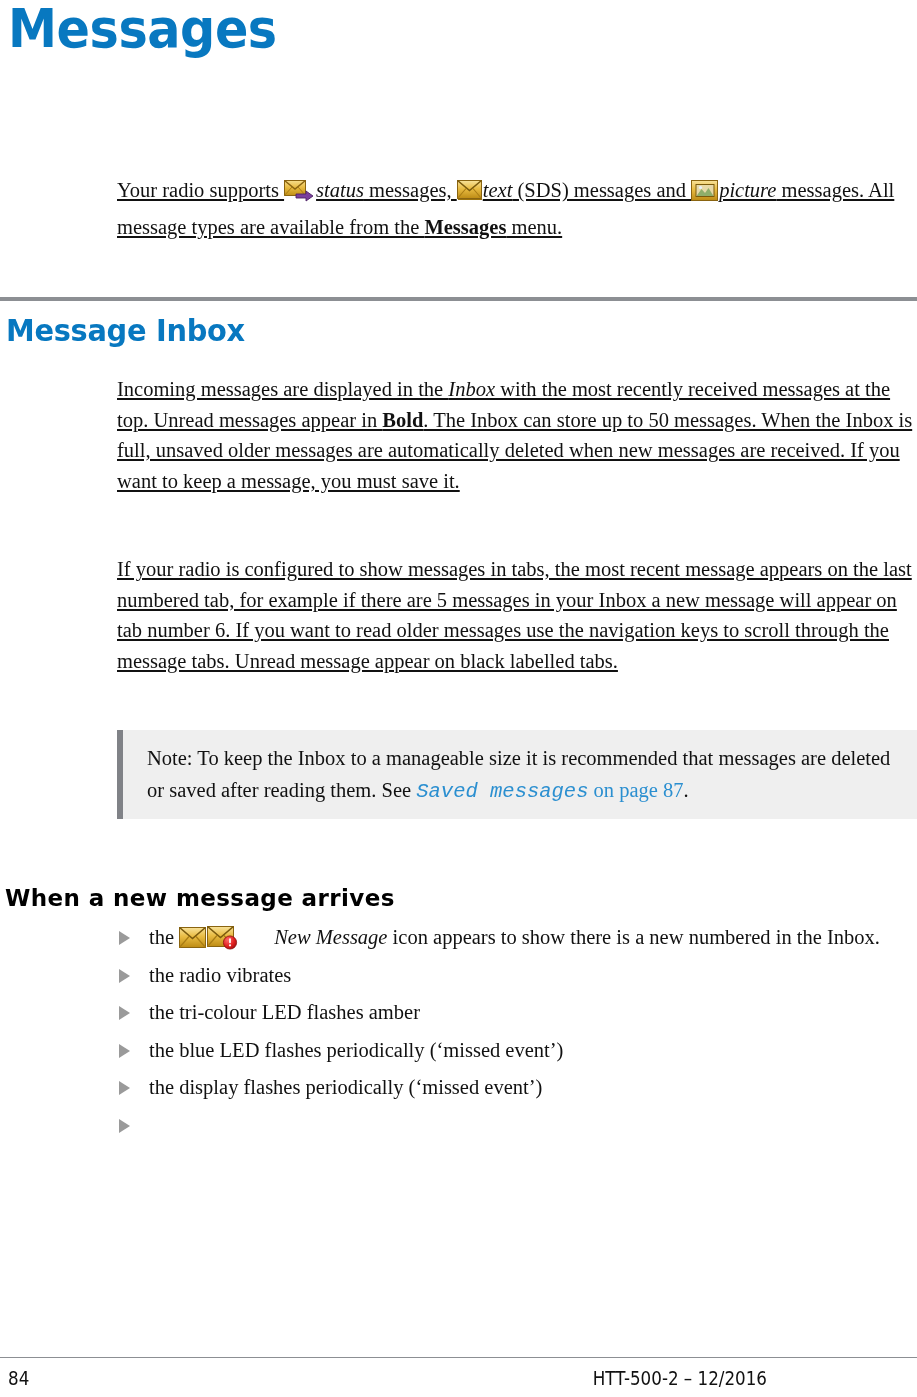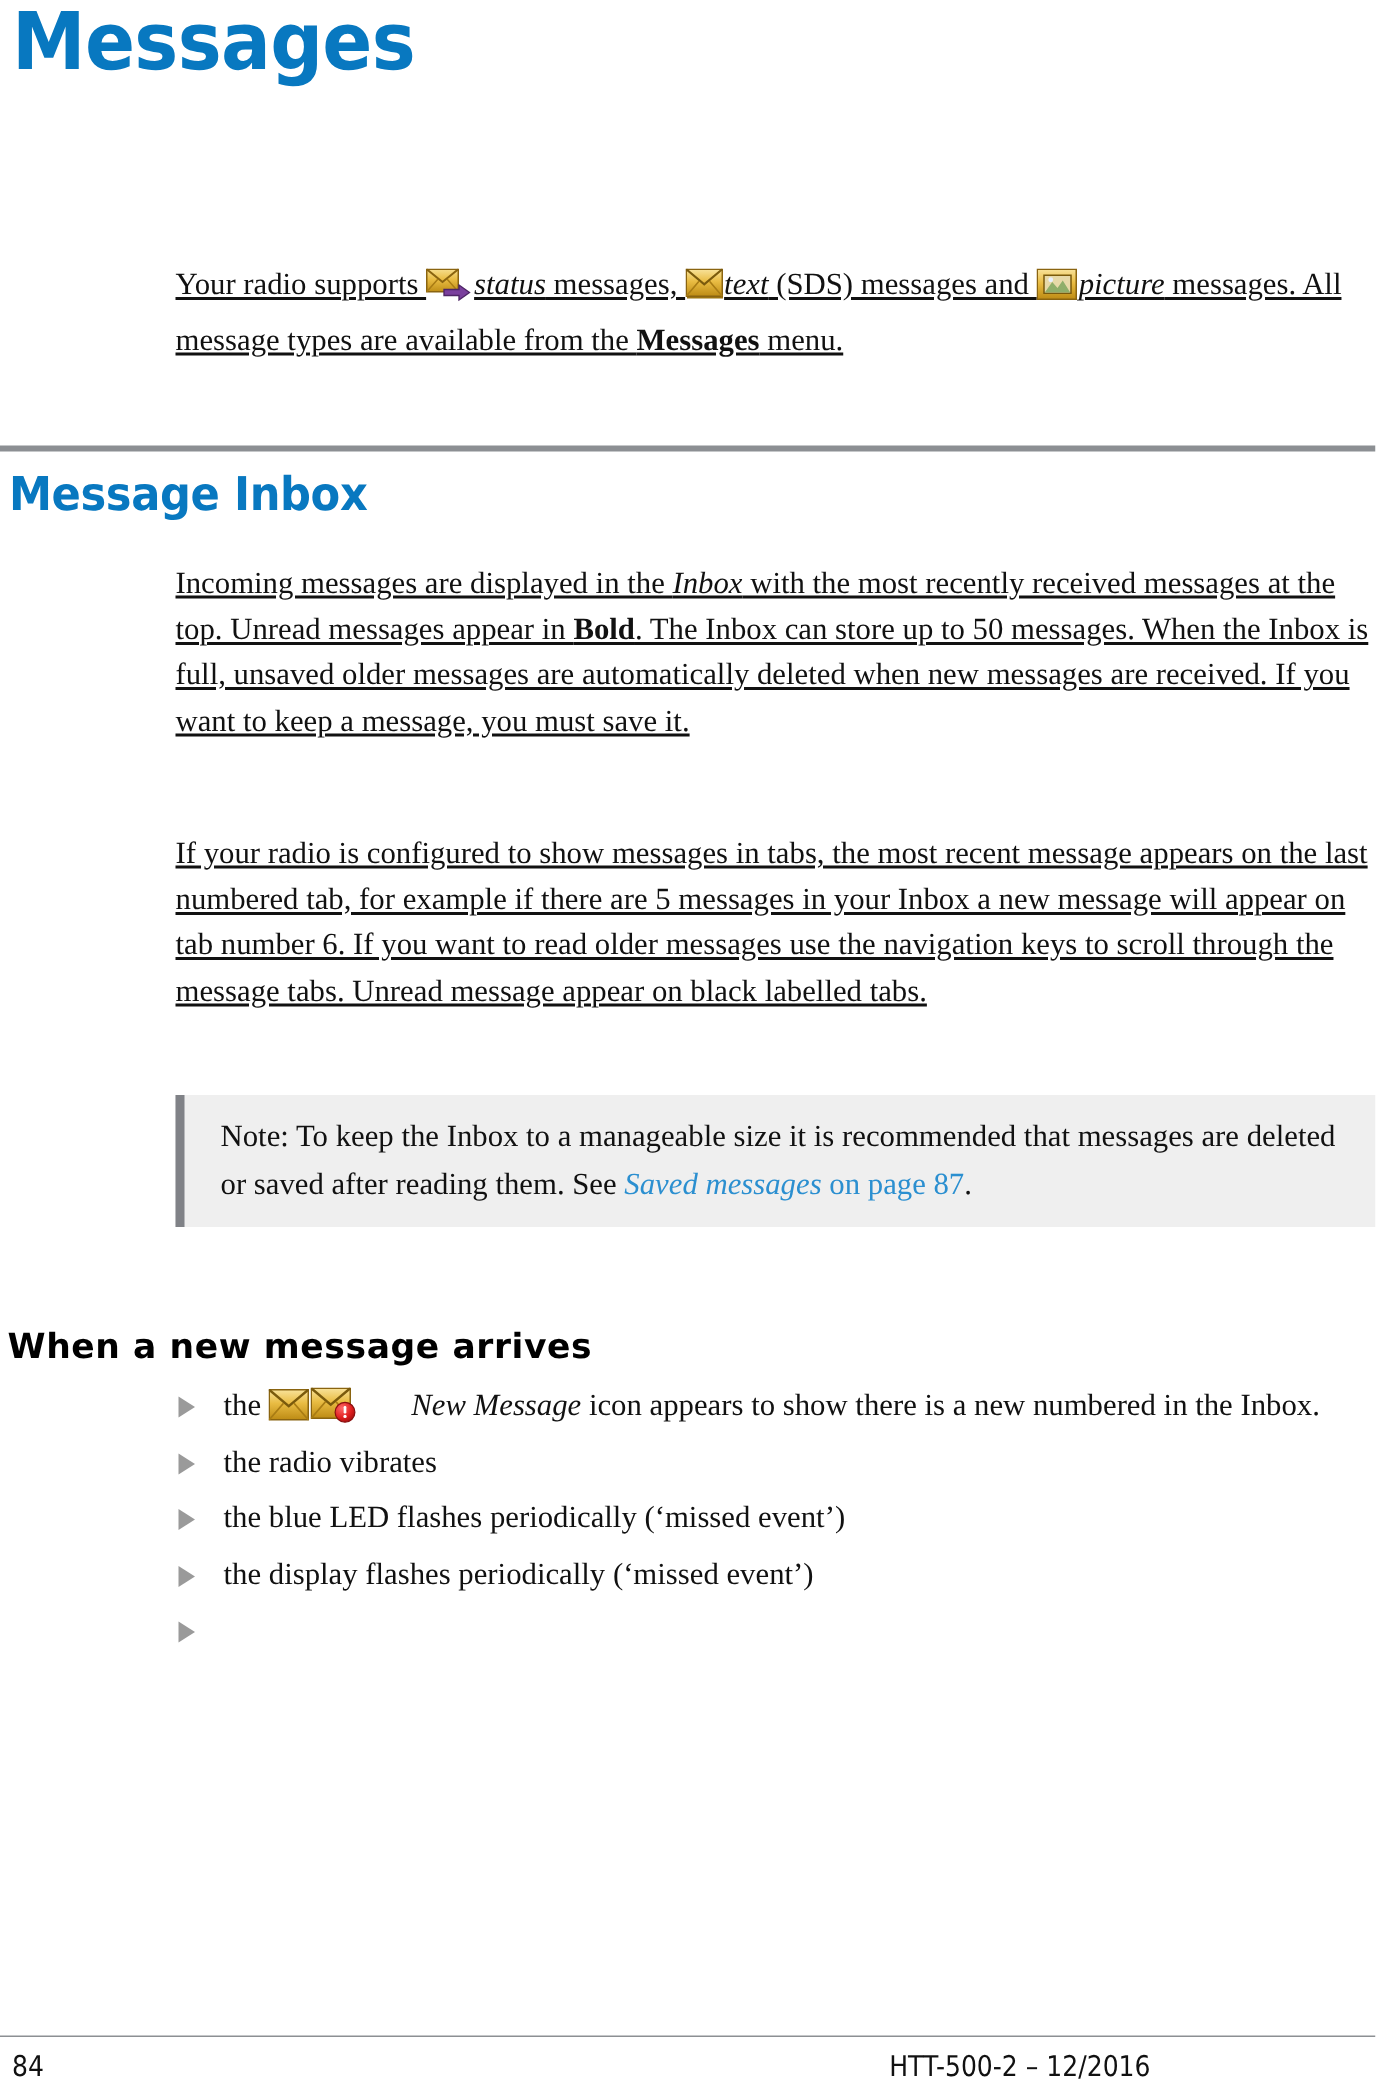--- a/index.html
+++ b/index.html
@@ -103,21 +103,21 @@
     padding: 13px 16px 12px 24px;
   }
   .note-text {
     font-family: "Liberation Serif", serif;
     font-size: 20.5px;
     line-height: 31.5px;
     color: #111111;
   }
   .note-label { font-weight: normal; }
   .xref { color: #2b8fd0; }
-  .xref-italic { color: #2b8fd0; font-style: italic; }
+  .xref-italic { color: #2b8fd0; font-style: italic; font-family: Liberation Mono, monospace; }
 
   
   .sub-heading {
     position: absolute;
     left: 5px;
     font-family: "DejaVu Sans", sans-serif;
     font-weight: bold;
     font-size: 23px;
     color: #000000;
     letter-spacing: 0.4px;
@@ -297,20 +297,23 @@
           <circle cx="23" cy="16.5" r="6.6" fill="url(#gRed1)" stroke="#8a0f0f" stroke-width="0.8"></circle>
           <rect x="22.1" y="12.3" width="1.8" height="5" rx="0.8" fill="#ffffff"></rect>
           <circle cx="23" cy="19.3" r="1.1" fill="#ffffff"></circle>
         </svg>
       </span><span><em>New Message</em></span><span> icon appears to show there is a new numbered in the Inbox.</span>
     </li>
     <li>
       <span class="bullet-marker"></span><span>the radio vibrates</span>
     </li>
     <li>
+      <span class="bullet-marker"></span><span>the tri-colour LED flashes amber</span>
+    </li>
+    <li>
       <span class="bullet-marker"></span><span>the blue LED flashes periodically (‘missed event’)</span>
     </li>
     <li>
       <span class="bullet-marker"></span><span>the display flashes periodically (‘missed event’)</span>
     </li>
     <li>
       <span class="bullet-marker"></span>
     </li>
   </ul>
 

